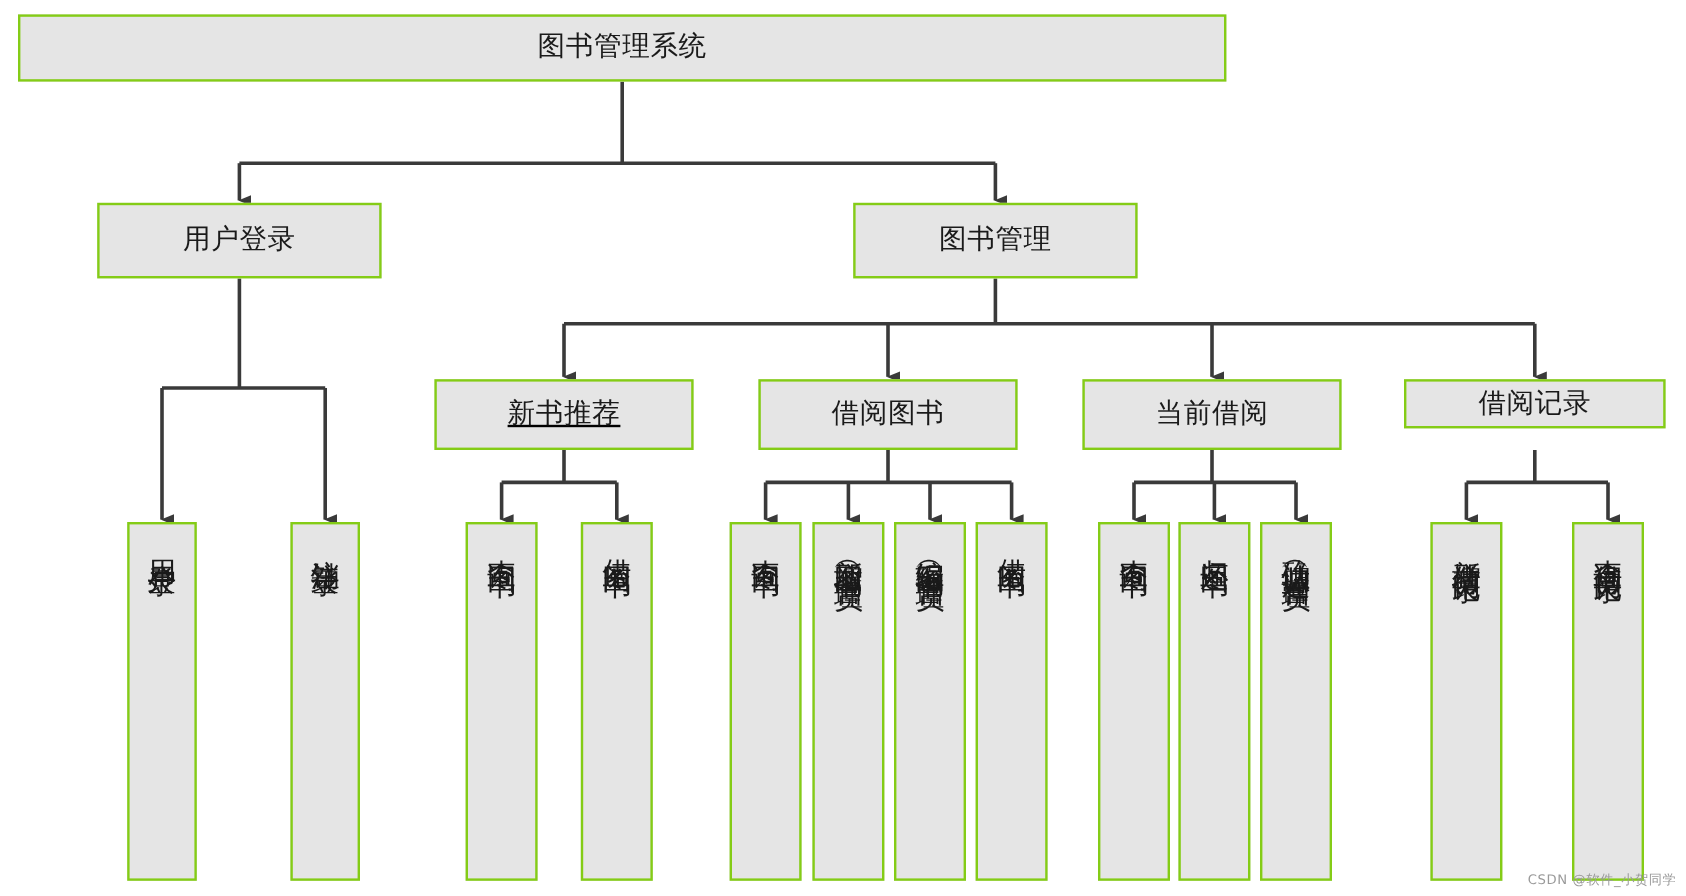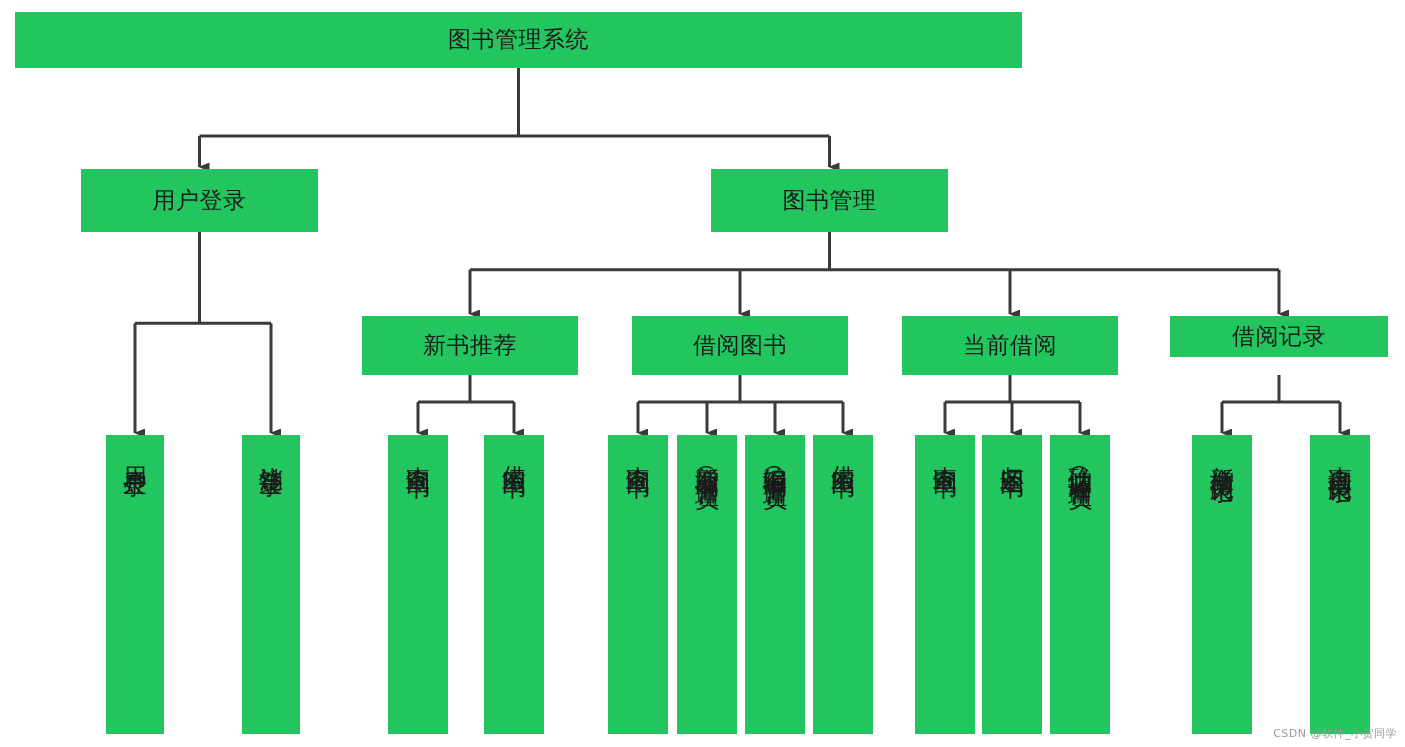--- a/index.html
+++ b/index.html
@@ -22,22 +22,22 @@
     position: absolute;
     left: 0;
     top: 0;
     width: 1405px;
     height: 747px;
     pointer-events: none;
   }
   .node {
     position: absolute;
     box-sizing: border-box;
-    background: #22c55e;
-    border: 2px solid #22c55e;
+    background: #e5e5e5;
+    border: 2px solid #84cc16;
     display: flex;
     align-items: center;
     justify-content: center;
     z-index: 2;
   }
   .node .label {
     font-size: 23px;
     color: #1a1a1a;
     line-height: 1.18;
     letter-spacing: 0.5px;
@@ -119,21 +119,21 @@
     <span class="label">图书管理系统</span>
   </div>
 
   <div class="node" id="node-user-login" style="left: 81px; top: 169px; width: 237px; height: 63px;">
     <span class="label">用户登录</span>
   </div>
   <div class="node" id="node-book-manage" style="left: 711px; top: 169px; width: 237px; height: 63px;">
     <span class="label">图书管理</span>
   </div>
 
-  <div class="node" id="node-new-book-rec" style="left: 362px; top: 316px; width: 216px; height: 59px;">
+  <div class="node" id="node-new-book-rec" style="left: 362px; top: 316px; width: 216px; height: 59px; text-decoration: underline;">
     <span class="label">新书推荐</span>
   </div>
   <div class="node" id="node-book-borrow" style="left: 632px; top: 316px; width: 216px; height: 59px;">
     <span class="label">借阅图书</span>
   </div>
   <div class="node" id="node-current-borrow" style="left: 902px; top: 316px; width: 216px; height: 59px;">
     <span class="label">当前借阅</span>
   </div>
   <div class="node" id="node-borrow-record" style="left: 1170px; top: 316px; width: 218px; height: 41px;">
     <span class="label">借阅记录</span>

